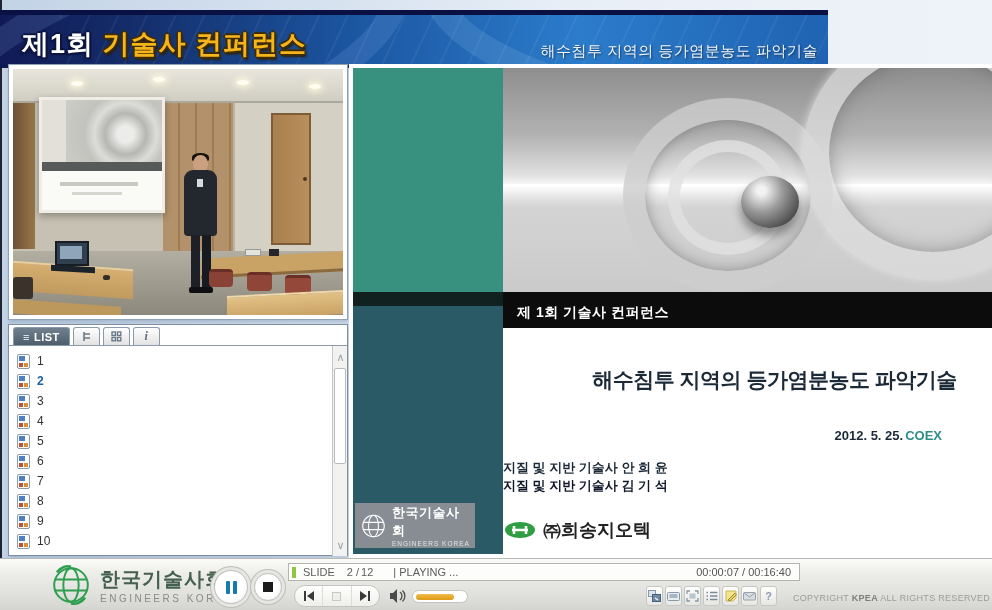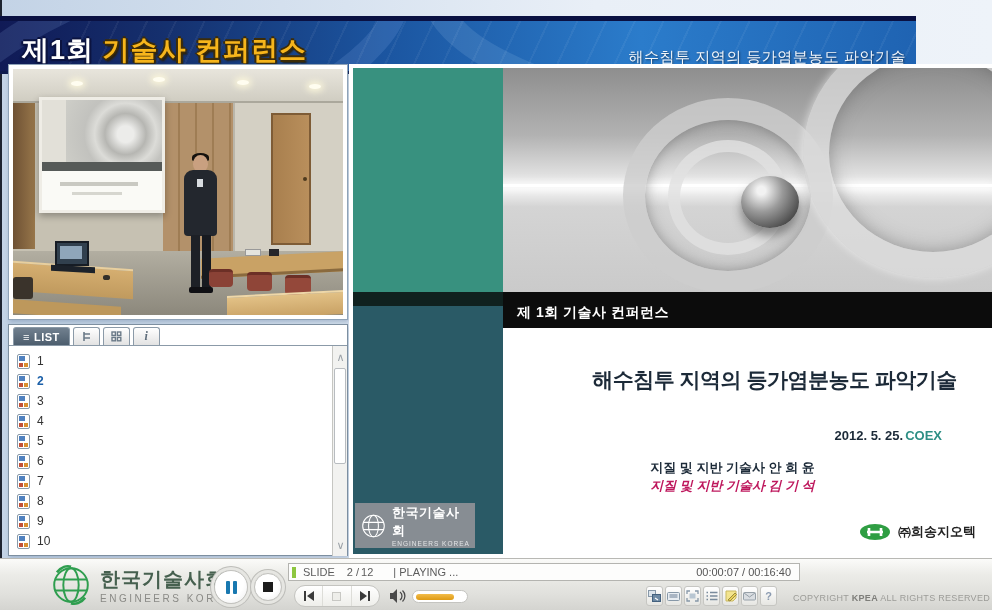--- a/index.html
+++ b/index.html
@@ -1,21 +1,21 @@
 <!DOCTYPE html>
 <html><head>
 <meta charset="utf-8">
 <style>
   * { margin:0; padding:0; box-sizing:border-box; }
   html,body { width:992px; height:610px; overflow:hidden; }
   body { font-family:"Liberation Sans", sans-serif; background:#dfe8f2; }
   .app { position:relative; width:992px; height:610px; background:linear-gradient(90deg,#c3d3e6 0%,#d8e3f0 35%,#e9eff7 60%,#eef3f9 100%); box-shadow:inset 2px 0 0 #1d2330, inset 0 -2px 0 #4a78b0; }
 
   
-  .hdr { position:absolute; left:0; top:16px; width:916px; height:58px;
+  .hdr { position:absolute; left:0; top:10px; width:828px; height:58px;
     background:linear-gradient(90deg,#101a56 0%,#15306e 18%,#1b55a0 42%,#2b7ccb 70%,#1f63b2 100%);
     border-top:5px solid #0a1142; border-bottom:3px solid #0d1a4e; overflow:hidden;text-decoration:underline; }
   .hdr .sheen1 { position:absolute; left:-80px; top:-60px; width:500px; height:200px; border-radius:50%;
     border:26px solid rgba(160,200,255,0.14); transform:rotate(-18deg); }
   .hdr .sheen2 { position:absolute; left:420px; top:-90px; width:700px; height:220px; border-radius:50%;
     border:30px solid rgba(200,230,255,0.12); transform:rotate(8deg); }
   .hdr .sheen3 { position:absolute; left:60px; top:0; width:900px; height:58px;
     background:repeating-linear-gradient(115deg, rgba(255,255,255,0.05) 0 2px, transparent 2px 26px); }
   .hdr-title { position:absolute; left:22px; top:11px; font-size:27px; font-weight:bold; letter-spacing:1px; white-space:nowrap; }
   .hdr-title .t1 { color:#ffffff; text-shadow:-2px 0 #0c1440,2px 0 #0c1440,0 -2px #0c1440,0 2px #0c1440,2px 2px #0c1440,-2px 2px 2px #0c1440; }
@@ -101,23 +101,23 @@
   .ringB { left:120px; top:30px; width:210px; height:195px; border:22px solid rgba(205,205,205,0.8); box-shadow:inset 0 0 14px rgba(80,80,80,0.5); }
   .ringC { left:165px; top:72px; width:120px; height:115px; border:12px solid rgba(225,225,225,0.8); }
   .sl-horizon { position:absolute; left:0; top:116px; width:100%; height:3px; background:#ffffff; box-shadow:0 0 8px 2px rgba(255,255,255,0.9); }
   .sl-sphere { position:absolute; left:238px; top:108px; width:58px; height:52px; border-radius:50%;
     background:radial-gradient(circle at 35% 28%, #f2f2f2 0 8%, #9a9a9a 40%, #3c3c3c 85%); box-shadow:0 8px 10px rgba(60,60,60,0.5); }
   .sl-band { grid-column:2; grid-row:2 / 4; background:#0c0c0c; color:#ffffff; font-size:14px; font-weight:bold; display:flex; align-items:flex-end; padding:0 0 6px 14px; letter-spacing:0.5px; }
   .sl-white { grid-column:2; grid-row:4; background:#ffffff; display:flex; flex-direction:column; }
   .sl-title { margin-top:38px; text-align:center; padding-left:54px; font-size:21px; font-weight:bold; color:#1c2a38; letter-spacing:-0.5px; }
   .sl-date { margin-top:34px; text-align:right; padding-right:50px; font-size:13px; font-weight:bold; color:#1c2a38; }
   .sl-date .venue { color:#2e8f85; margin-left:2px; }
-  .sl-auth { margin-top:16px; text-align:center; padding-right:30px; font-size:13px; font-weight:bold; line-height:18px; }
-  .sl-auth .a1 { color:#1c2a38; } .sl-auth .a2 { color:#be185d;font-style:italic; }
-  .sl-company { margin-top:auto; margin-bottom:12px; display:flex; justify-content:flex-end; align-items:center; gap:6px; padding-right:16px; font-size:13px; font-weight:bold; color:#222; }
+  .sl-auth { margin-top:16px; text-align:left; padding-right:30px; font-size:13px; font-weight:bold; line-height:18px; }
+  .sl-auth .a1 { color:#1c2a38; } .sl-auth .a2 { color:#0f172a; }
+  .sl-company { margin-top:auto; margin-bottom:12px; display:flex; align-items:center; gap:6px; padding-right:16px; font-size:18px; font-weight:bold; color:#222; }
   .kt-logo-box { position:absolute; left:2px; bottom:6px; width:120px; height:45px; background:#878d93; display:flex; align-items:center; gap:5px; padding:0 5px; }
   .kt-logo-text .l1 { color:#ffffff; font-size:13px; font-weight:bold; letter-spacing:0.5px; }
   .kt-logo-text .l2 { color:#e2e4e6; font-size:6.5px; letter-spacing:1px; }
 
   
   .ftr { position:absolute; left:0; top:558px; width:992px; height:52px;
     background:linear-gradient(180deg,#fbfbf9 0%,#ececе8 30%,#e0e0dc 70%,#d4d4d0 100%);
     background:linear-gradient(180deg,#fbfbf9 0%,#ececE8 30%,#e0e0dc 70%,#d4d4d0 100%);
     border-top:1px solid #b8b8b4; }
   .org { position:absolute; left:50px; top:5px; display:flex; align-items:center; gap:8px; }

